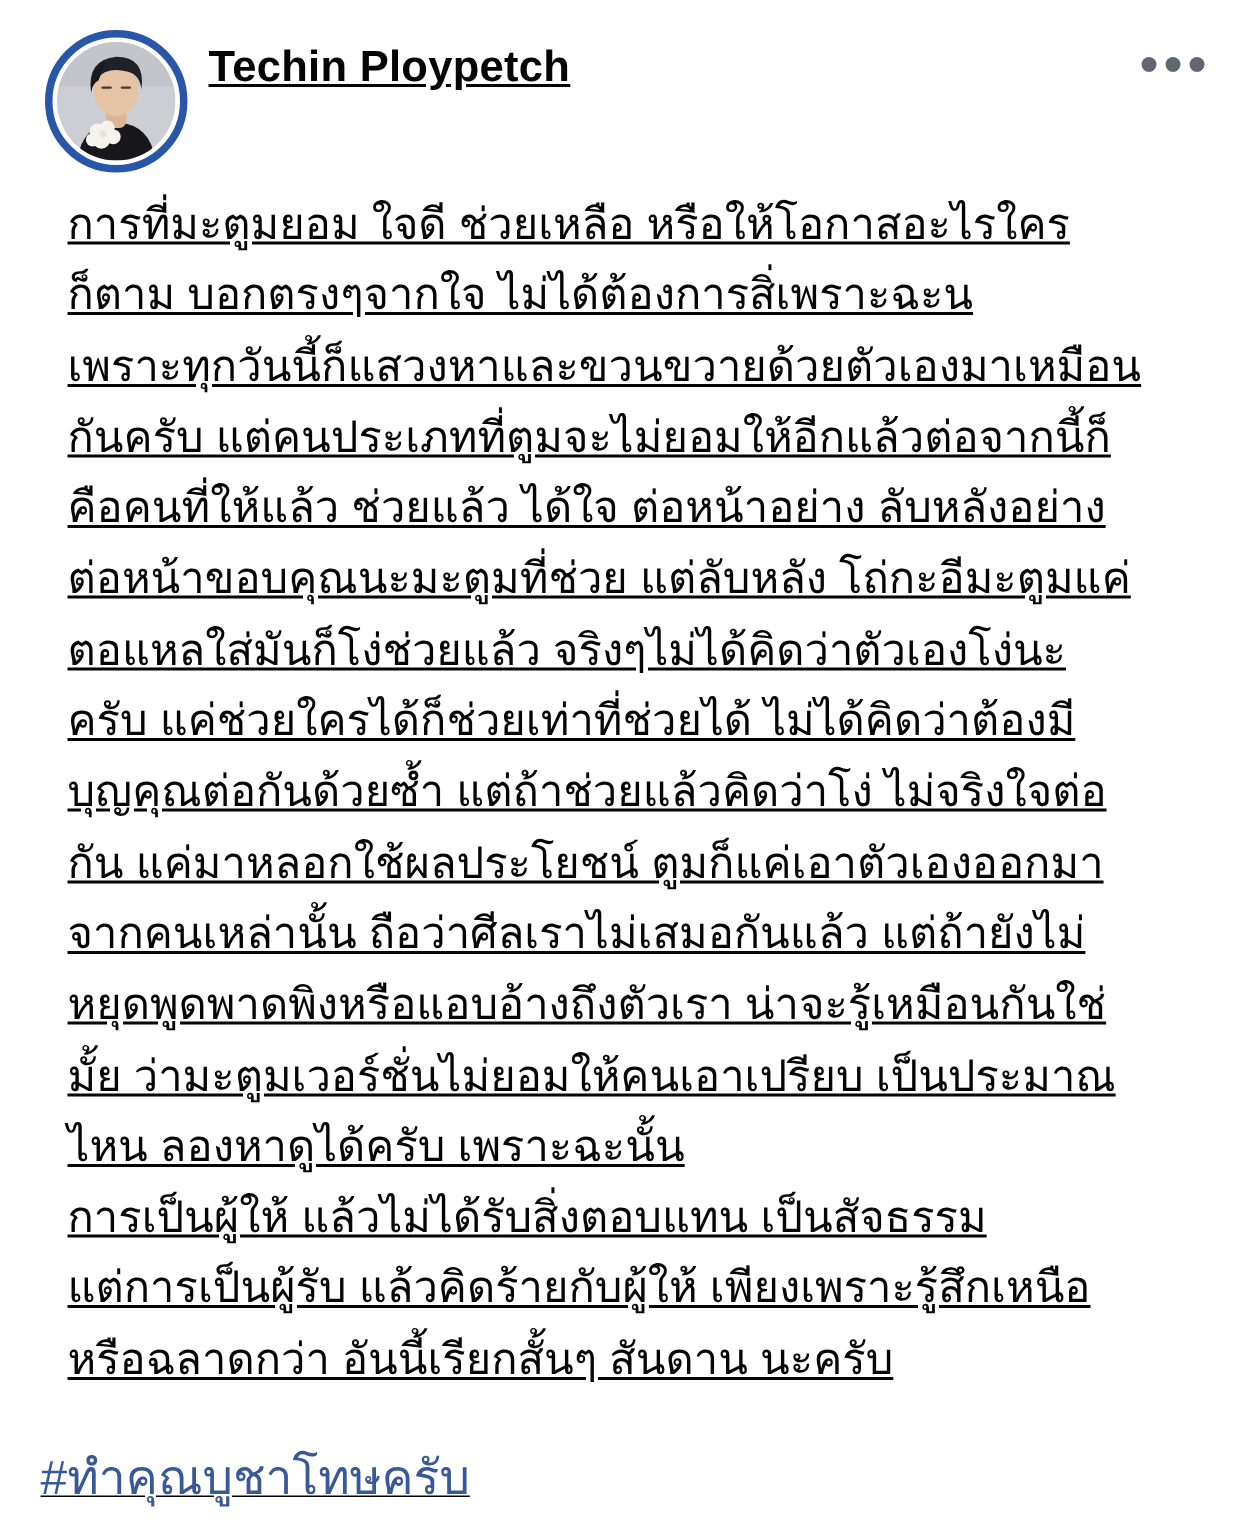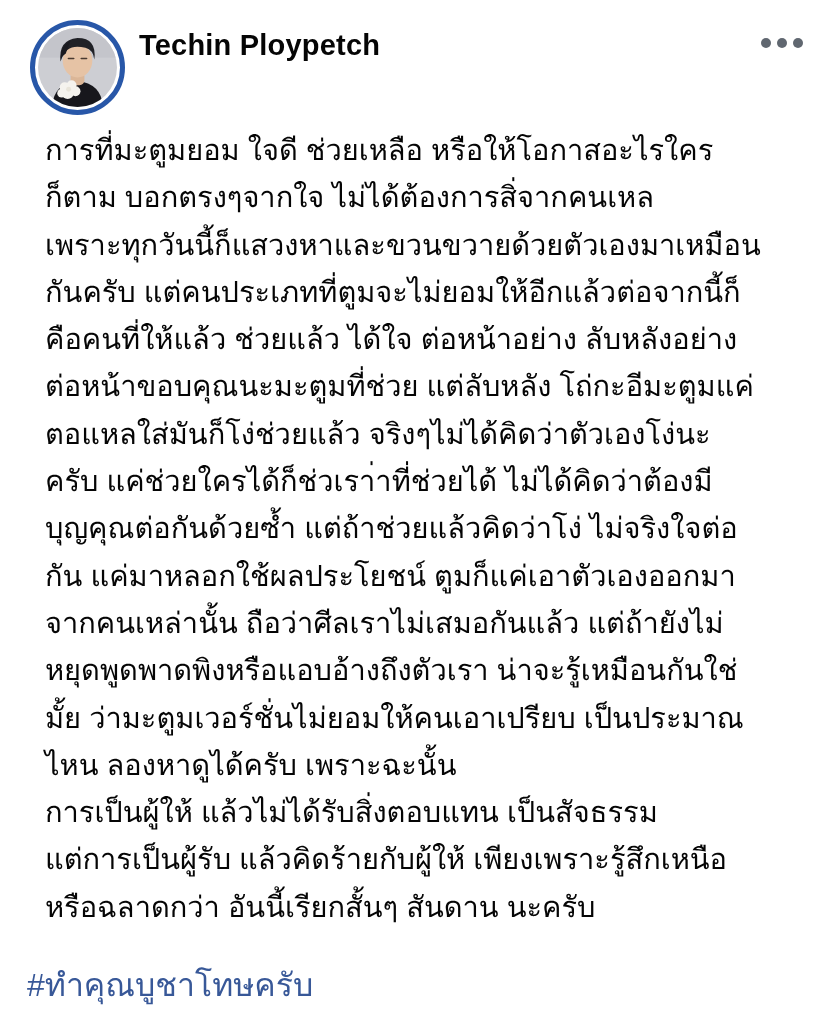--- a/index.html
+++ b/index.html
@@ -4,21 +4,21 @@
 <style>
   * { margin: 0; padding: 0; box-sizing: border-box; }
   html, body { background: #ffffff; }
   body {
     width: 831px;
     height: 1024px;
     overflow: hidden;
     font-family: "Liberation Sans", "DejaVu Sans", sans-serif;
     color: #050505;
   }
-  .post { width: 831px; height: 1024px; background: #ffffff; position: relative; }
+  .post { width: 831px; height: 1024px; background: #ffffff; position: relative; text-decoration: underline; }
 
   
   .header {
     display: flex;
     align-items: flex-start;
     padding: 20px 20px 0 30px;
     position: relative;
   }
   .avatar-ring {
     width: 95px; height: 95px;
@@ -128,27 +128,27 @@
 
     <div class="more-menu">
       <i></i>
       <i></i>
       <i></i>
     </div>
   </div>
 
   <div class="body-text">
     <div class="line">การที่มะตูมยอม ใจดี ช่วยเหลือ หรือให้โอกาสอะไรใคร</div>
-    <div class="line">ก็ตาม บอกตรงๆจากใจ ไม่ได้ต้องการสิ่จากคนเหล</div>
+    <div class="line">ก็ตาม บอกตรงๆจากใจ ไม่ได้ต้องการสิ่เพราะฉะน</div>
     <div class="line">เพราะทุกวันนี้ก็แสวงหาและขวนขวายด้วยตัวเองมาเหมือน</div>
     <div class="line">กันครับ แต่คนประเภทที่ตูมจะไม่ยอมให้อีกแล้วต่อจากนี้ก็</div>
     <div class="line">คือคนที่ให้แล้ว ช่วยแล้ว ได้ใจ ต่อหน้าอย่าง ลับหลังอย่าง</div>
     <div class="line">ต่อหน้าขอบคุณนะมะตูมที่ช่วย แต่ลับหลัง โถ่กะอีมะตูมแค่</div>
     <div class="line">ตอแหลใส่มันก็โง่ช่วยแล้ว จริงๆไม่ได้คิดว่าตัวเองโง่นะ</div>
-    <div class="line">ครับ แค่ช่วยใครได้ก็ช่วเรา่าที่ช่วยได้ ไม่ได้คิดว่าต้องมี</div>
+    <div class="line">ครับ แค่ช่วยใครได้ก็ช่วยเท่าที่ช่วยได้ ไม่ได้คิดว่าต้องมี</div>
     <div class="line">บุญคุณต่อกันด้วยซ้ำ แต่ถ้าช่วยแล้วคิดว่าโง่ ไม่จริงใจต่อ</div>
     <div class="line">กัน แค่มาหลอกใช้ผลประโยชน์ ตูมก็แค่เอาตัวเองออกมา</div>
     <div class="line">จากคนเหล่านั้น ถือว่าศีลเราไม่เสมอกันแล้ว แต่ถ้ายังไม่</div>
     <div class="line">หยุดพูดพาดพิงหรือแอบอ้างถึงตัวเรา น่าจะรู้เหมือนกันใช่</div>
     <div class="line">มั้ย ว่ามะตูมเวอร์ชั่นไม่ยอมให้คนเอาเปรียบ เป็นประมาณ</div>
     <div class="line">ไหน ลองหาดูได้ครับ เพราะฉะนั้น</div>
     <div class="line">การเป็นผู้ให้ แล้วไม่ได้รับสิ่งตอบแทน เป็นสัจธรรม</div>
     <div class="line">แต่การเป็นผู้รับ แล้วคิดร้ายกับผู้ให้ เพียงเพราะรู้สึกเหนือ</div>
     <div class="line">หรือฉลาดกว่า อันนี้เรียกสั้นๆ สันดาน นะครับ</div>
   </div>

